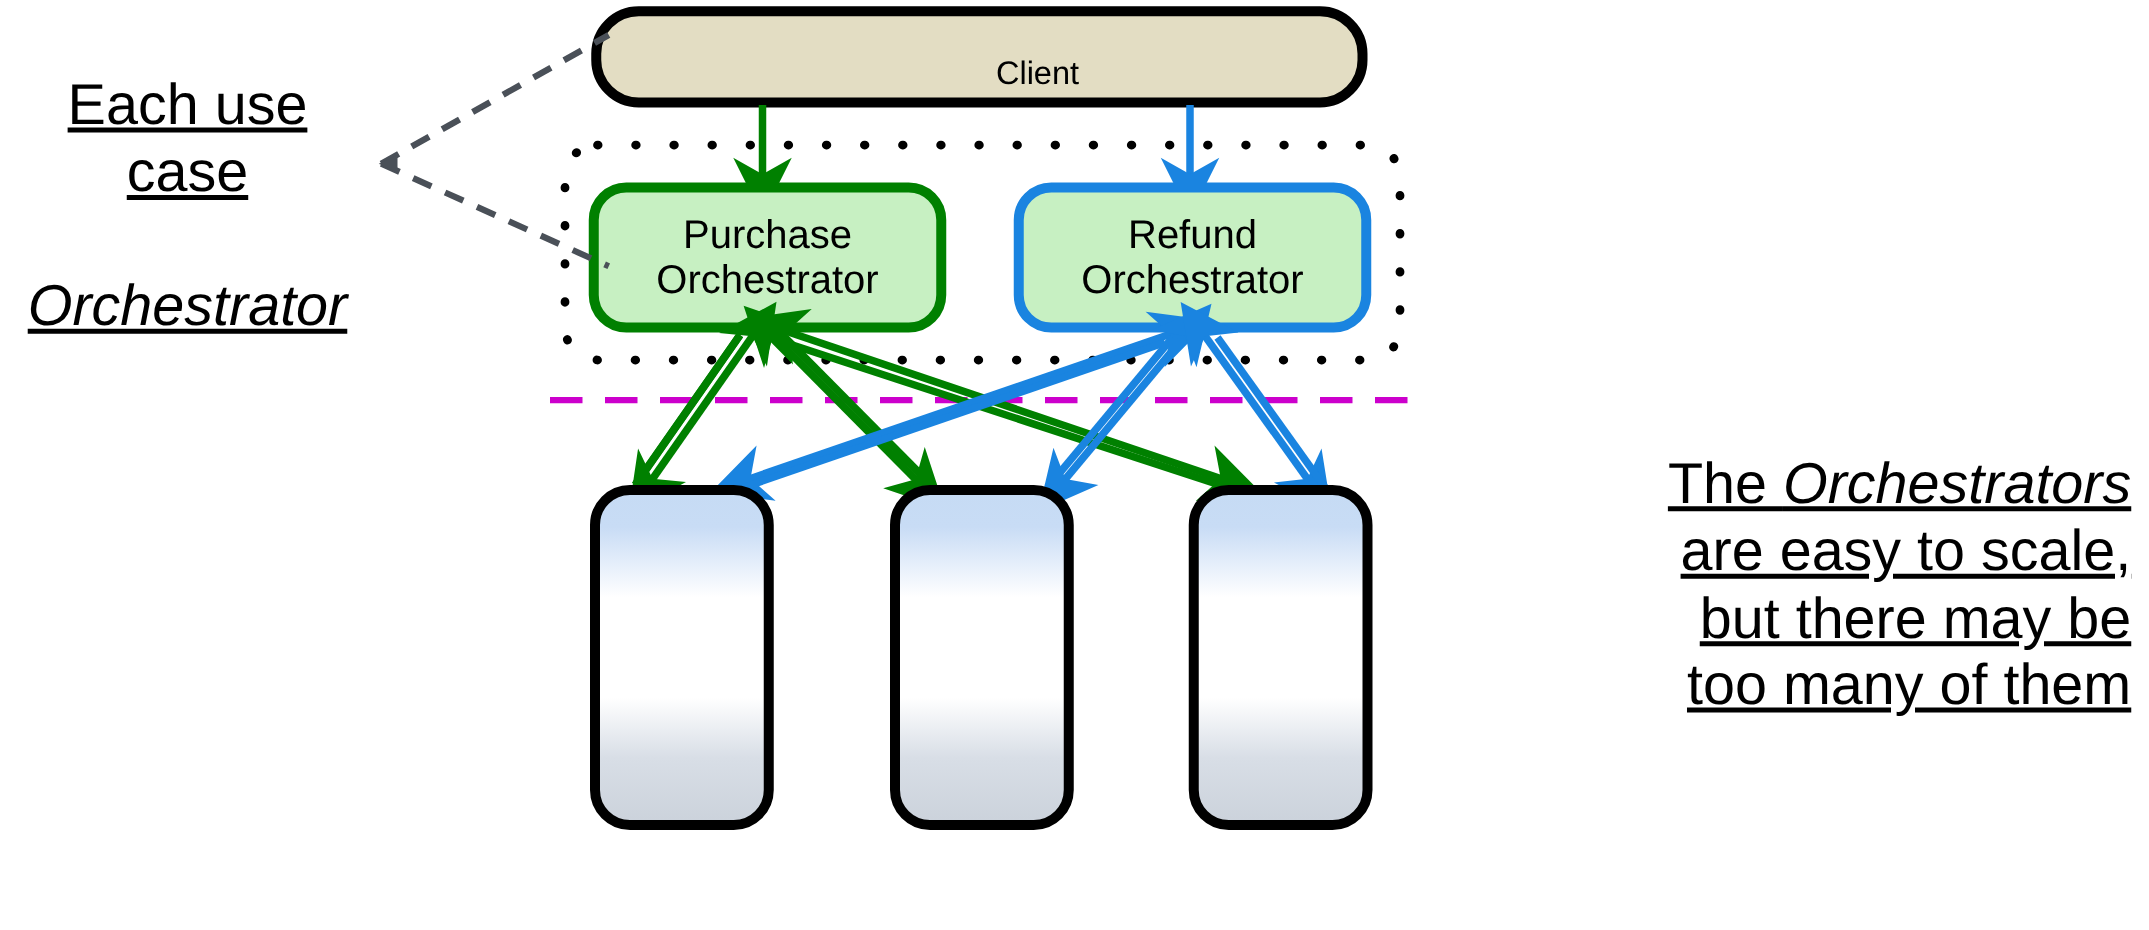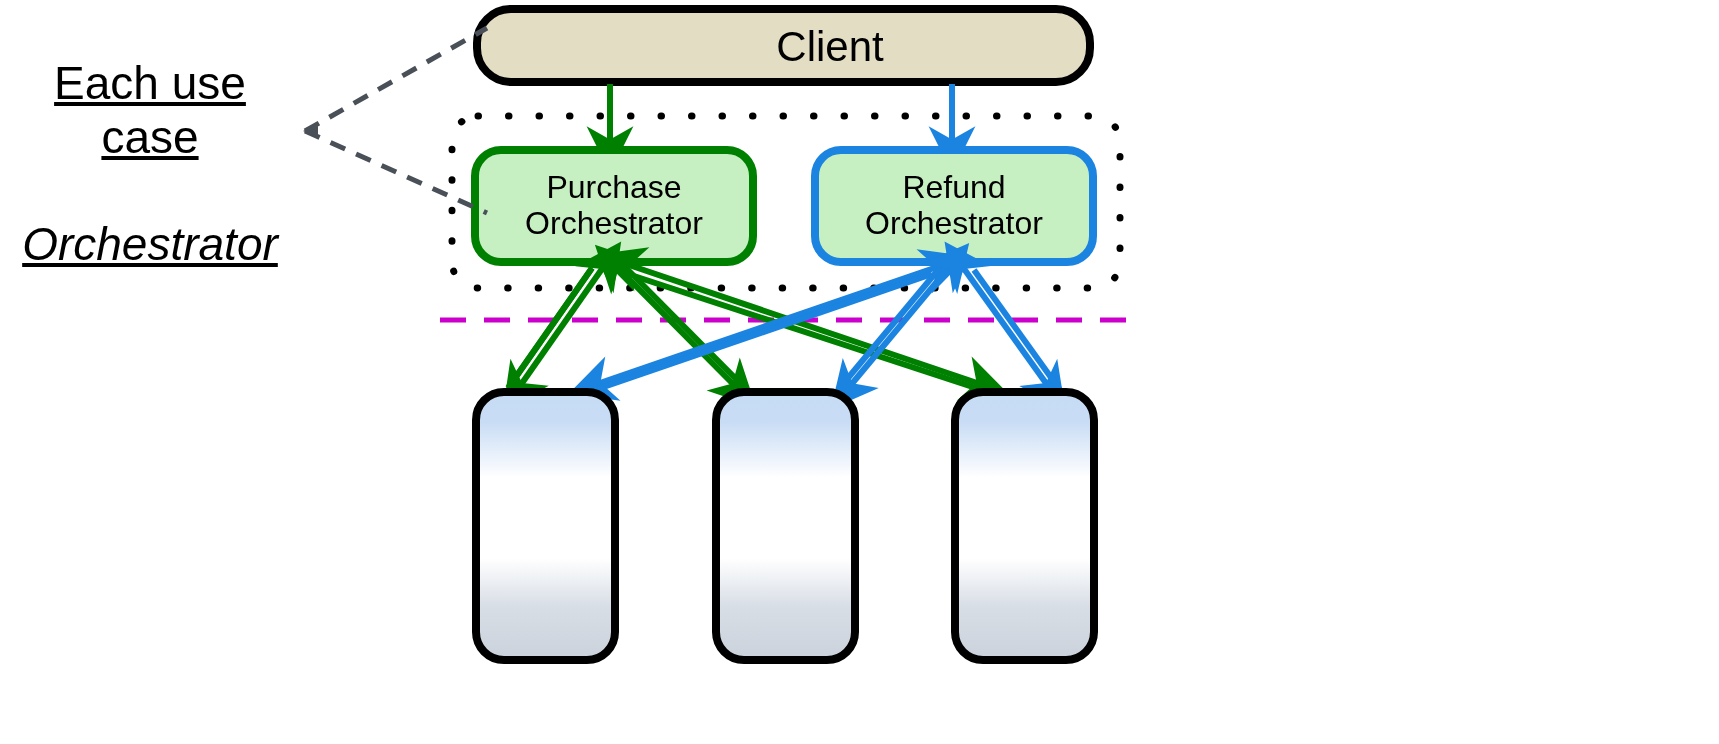--- a/index.html
+++ b/index.html
@@ -2,21 +2,21 @@
 <html><head>
 <meta charset="utf-8">
 <style>
   html,body{margin:0;padding:0;background:#ffffff;}
   body{width:1719px;height:744px;position:relative;overflow:hidden;
        font-family:"Liberation Sans",sans-serif;color:#000;}
   #canvas{position:absolute;inset:0;width:1719px;height:744px;}
   .svg-layer{position:absolute;left:0;top:0;width:1719px;height:744px;}
   .node-label{position:absolute;display:flex;align-items:center;justify-content:center;
     text-align:center;line-height:1.12;pointer-events:none;}
-  #client-label{left:525px;top:12px;width:610px;height:70px;font-size:42px;}
+  #client-label{left:525px;top:24px;width:610px;height:70px;font-size:26px;}
   #purchase-label{left:478px;top:152px;width:272px;height:108px;font-size:32px;align-items:center;}
   #refund-label{left:818px;top:152px;width:272px;height:108px;font-size:32px;}
   .annotation{position:absolute;font-size:46px;line-height:1.17;text-decoration:underline;}
   #ann-left{left:0px;top:57px;width:300px;text-align:center;}
   #ann-right{left:1230px;top:360px;width:475px;text-align:right;}
   .it{font-style:italic;}
 </style>
 </head>
 <body>
 
@@ -131,14 +131,20 @@
       <span>Orchestrator</span>
     </span>
   </div>
 
   <div class="annotation" id="ann-left">
     <span>Each use case</span><br>
     <br>
     <span class="it">Orchestrator</span>
   </div>
 
+  <div class="annotation" id="ann-right">
+    <span>The </span><span class="it">Orchestrators</span><br>
+    <span>are easy to scale,</span><br>
+    <span>but there may be</span><br>
+    <span>too many of them</span>
+  </div>
 
 </div>
 
 </body></html>

